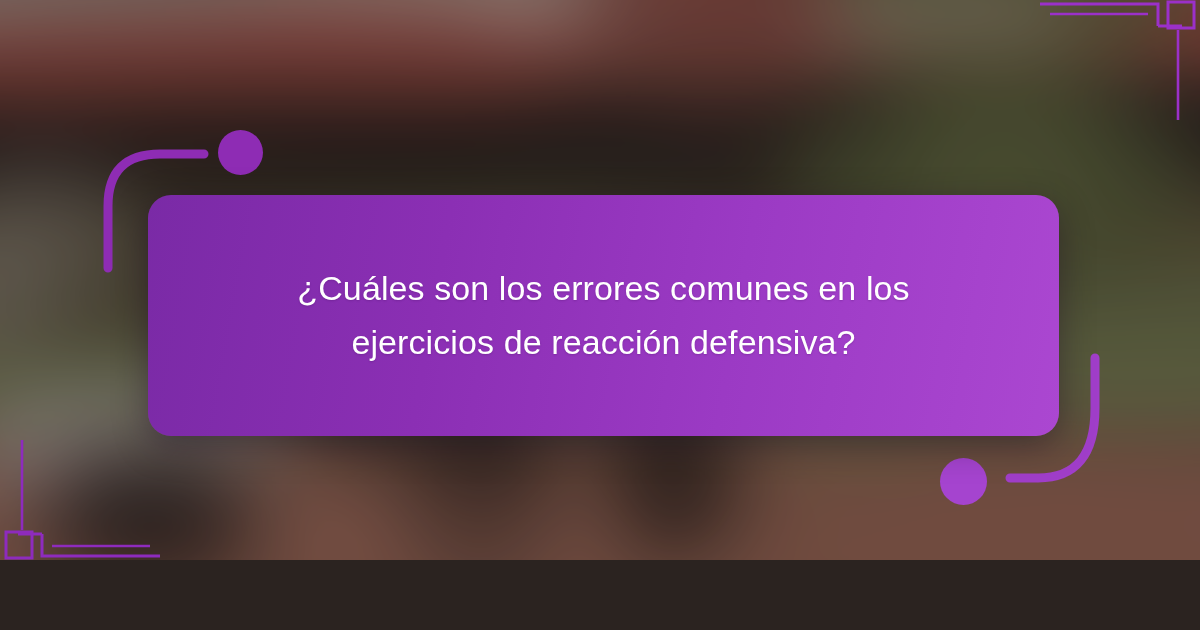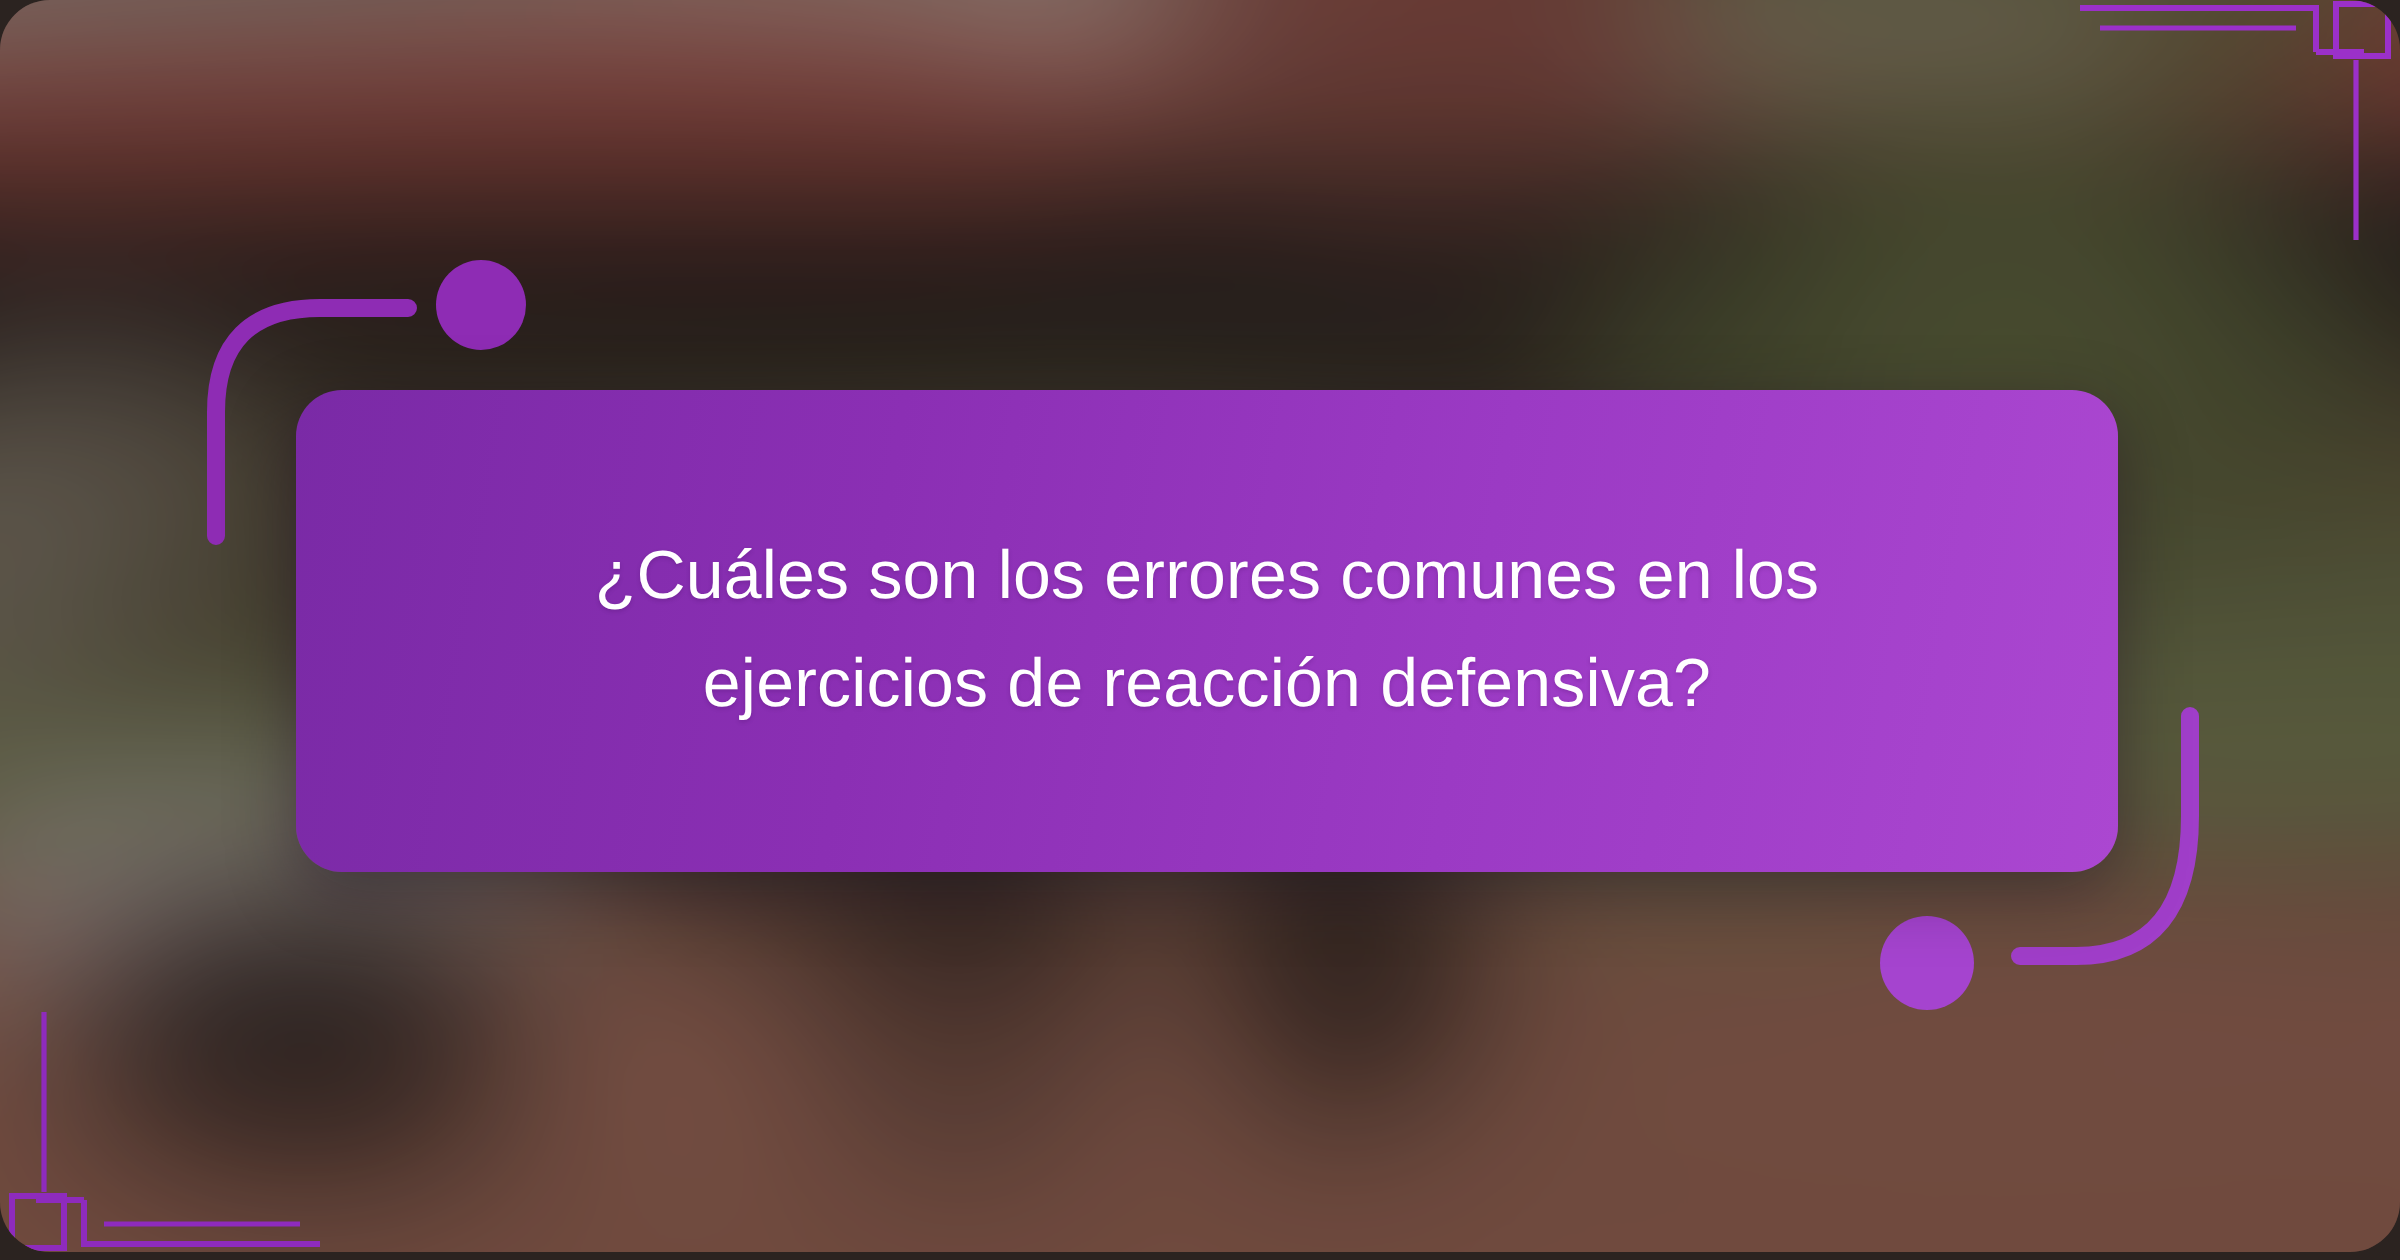--- a/index.html
+++ b/index.html
@@ -6,23 +6,22 @@
 
   html, body {
     width:1200px; height:630px;
     overflow:hidden;
     background:#2b2320;
     font-family:"Liberation Sans", sans-serif;
   }
 
   #stage {
     position:relative;
-    width:1200px; height:626px;
+    width:1200px; height:560px;
     overflow:hidden;
-    border-radius:25px;
   }
 
   
   .bg-photo {
     position:absolute;
     left:-60px; top:-60px;
     width:1320px; height:750px;
     filter:blur(26px) saturate(0.92);
     transform:scale(1.06);
   }

